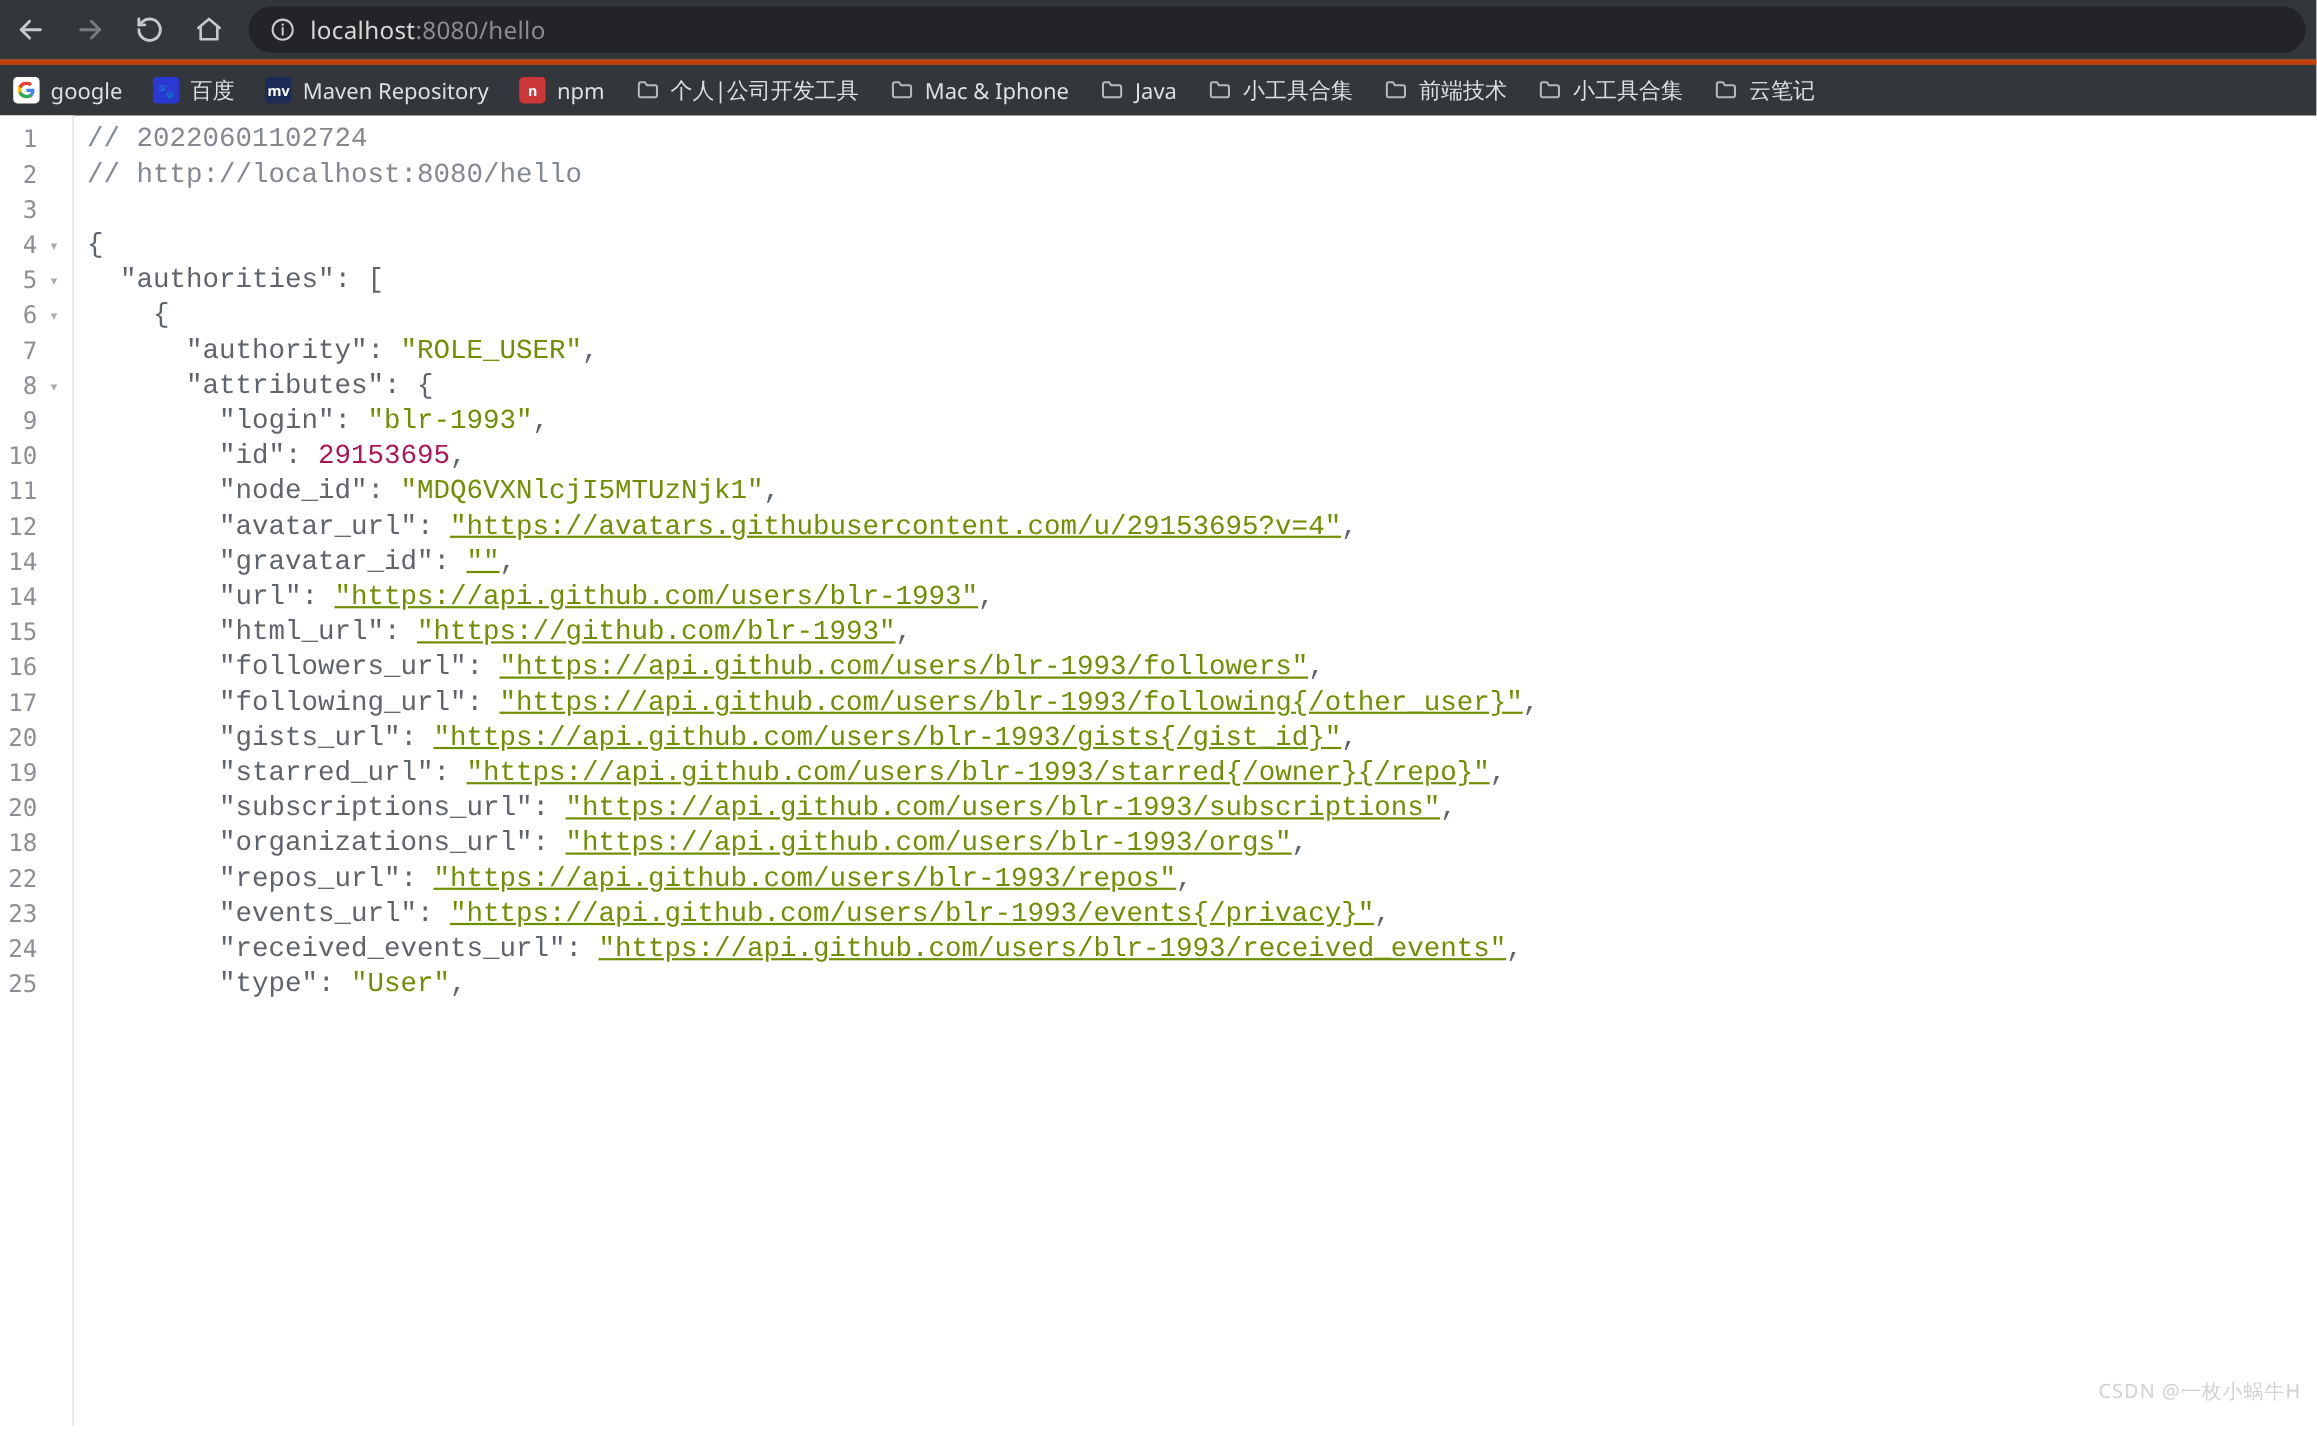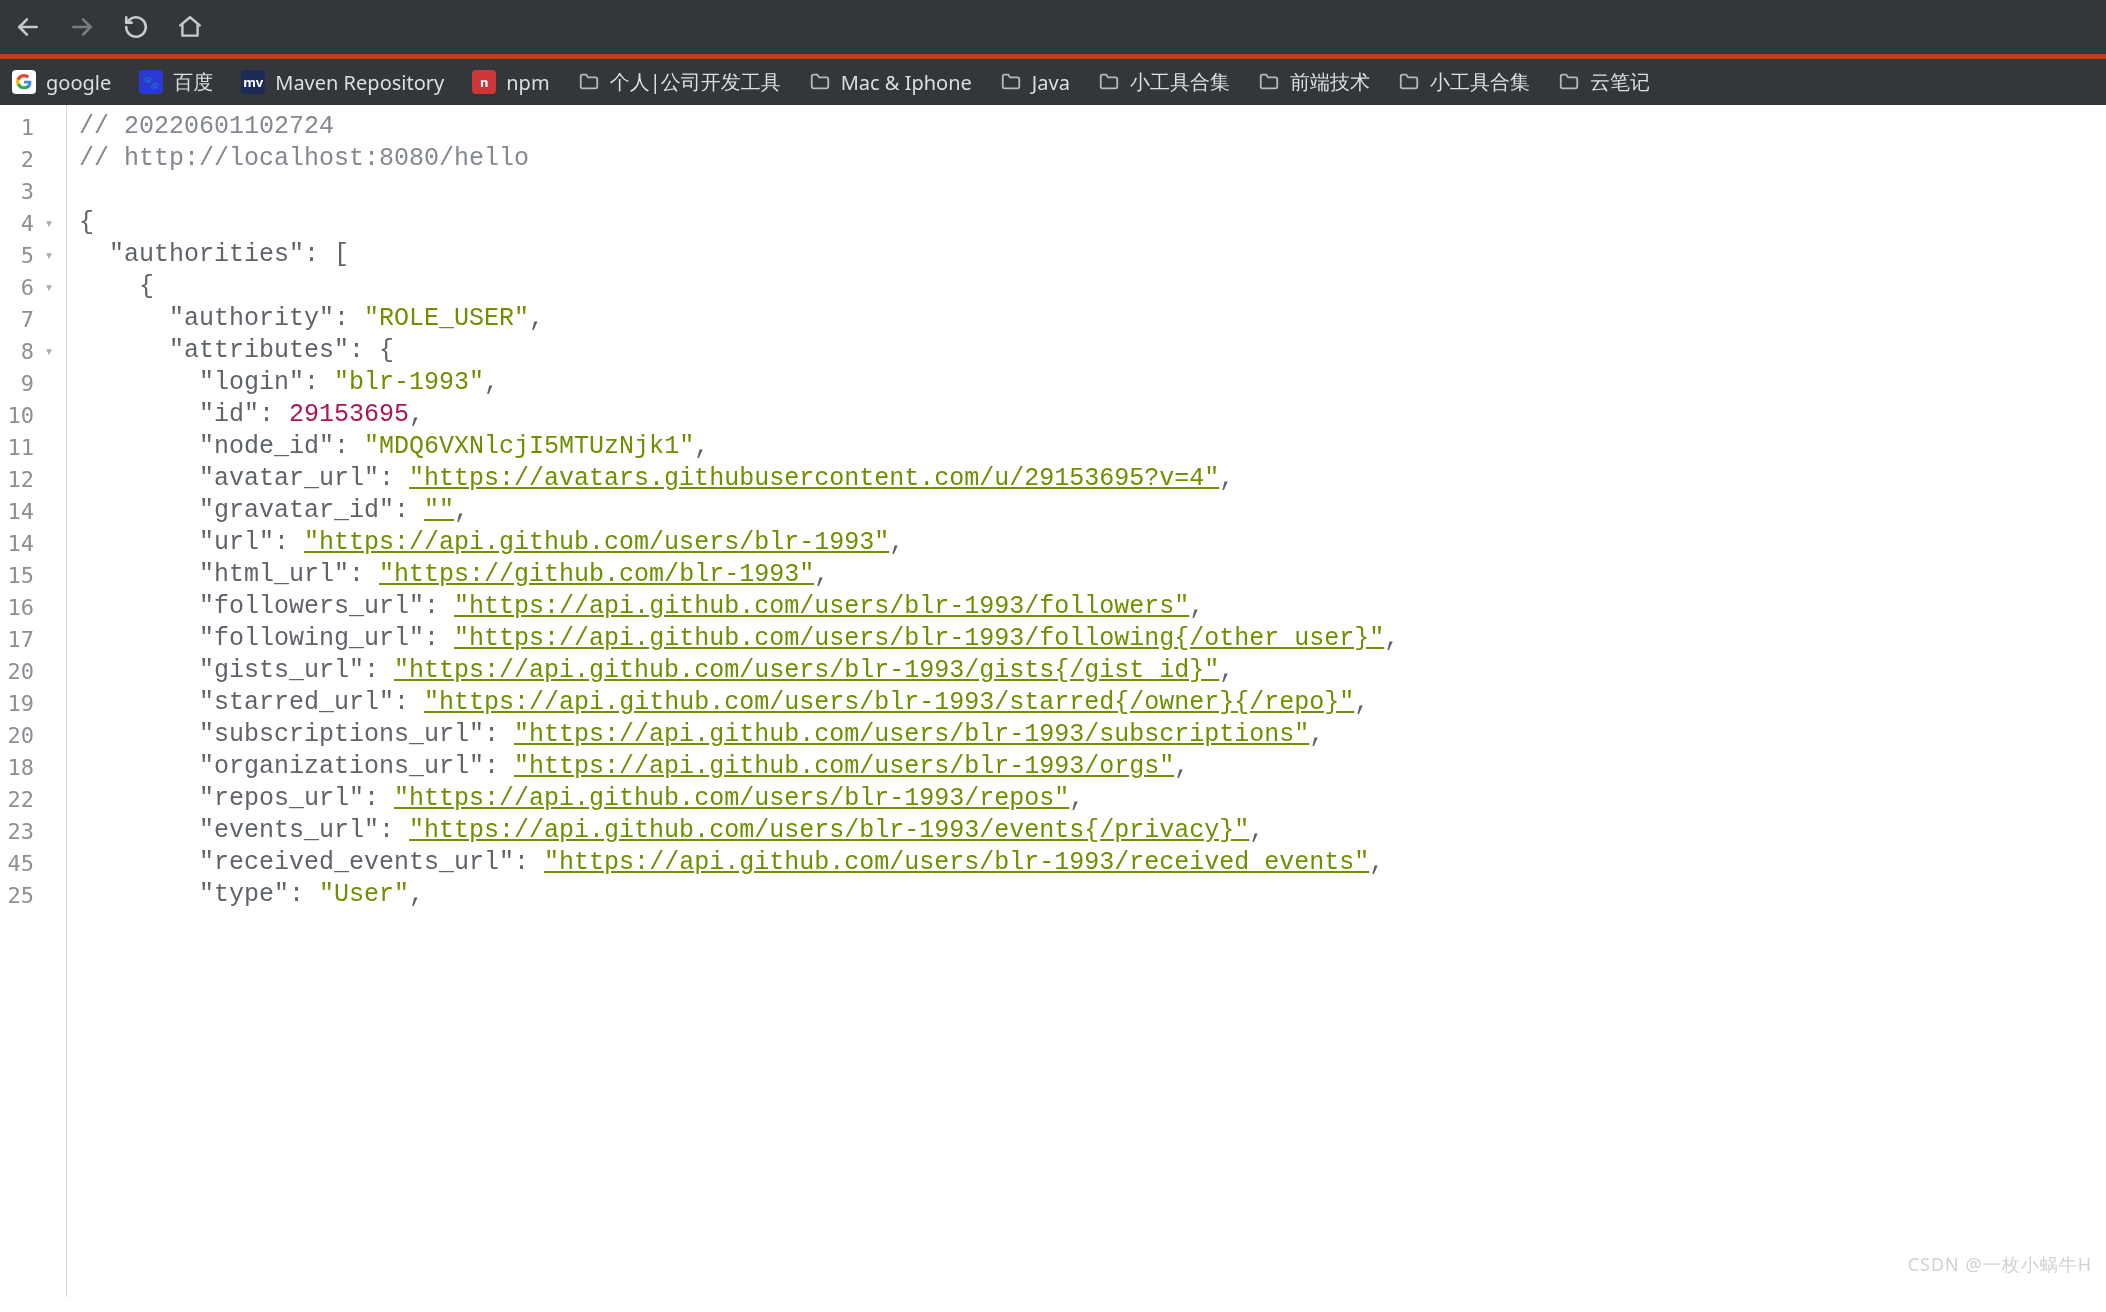--- a/index.html
+++ b/index.html
@@ -53,20 +53,30 @@
         <path d="M3 12a9 9 0 1 0 3-6.7L3 8"></path>
         <polyline points="3 3 3 8 8 8"></polyline>
       </svg>
   </div>
   <div class="nav-btn">
     <svg width="26" height="26" viewBox="0 0 24 24" fill="none" stroke="currentColor" stroke-width="2.2" stroke-linecap="round" stroke-linejoin="round">
         <path d="M3 10.5 12 3l9 7.5"></path>
         <path d="M5 10v10h14V10"></path>
       </svg>
   </div>
+  <div class="addr">
+    <span class="info-icon">
+      <svg width="22" height="22" viewBox="0 0 24 24" fill="none" stroke="currentColor" stroke-width="2" stroke-linecap="round">
+          <circle cx="12" cy="12" r="10"></circle>
+          <line x1="12" y1="10" x2="12" y2="17"></line>
+          <circle cx="12" cy="7" r="1.2" fill="currentColor" stroke="none"></circle>
+        </svg>
+    </span>
+    <span><span>localhost</span><span class="host-dim">:8080</span><span class="host-dim">/hello</span></span>
+  </div>
 </div>
 
 <div class="bookmarks">
   <div class="bm">
     <span class="fav g">
         <svg width="16" height="16" viewBox="0 0 24 24">
           <path fill="#4285F4" d="M23 12.2c0-.8-.1-1.5-.2-2.2H12v4.3h6.2c-.3 1.5-1.1 2.7-2.4 3.6v3h3.9C22 18.8 23 15.8 23 12.2z"></path>
           <path fill="#34A853" d="M12 23c3.2 0 5.9-1.1 7.9-2.9l-3.9-3c-1.1.7-2.4 1.2-4 1.2-3.1 0-5.7-2.1-6.6-4.9H1.3v3.1C3.3 20.4 7.3 23 12 23z"></path>
           <path fill="#FBBC05" d="M5.4 13.4c-.2-.7-.4-1.5-.4-2.4s.1-1.6.4-2.4V5.6H1.3C.5 7.3 0 9.1 0 11s.5 3.7 1.3 5.4l4.1-3z"></path>
           <path fill="#EA4335" d="M12 4.8c1.7 0 3.3.6 4.5 1.8l3.4-3.4C17.9 1.2 15.2 0 12 0 7.3 0 3.3 2.6 1.3 6.5l4.1 3.1C6.3 6.8 8.9 4.8 12 4.8z"></path>
@@ -232,21 +242,21 @@
       </div>
     <div class="grow">
         <span>22</span>
         <span class="fold"></span>
       </div>
     <div class="grow">
         <span>23</span>
         <span class="fold"></span>
       </div>
     <div class="grow">
-        <span>45</span>
+        <span>24</span>
         <span class="fold"></span>
       </div>
     <div class="grow">
         <span>25</span>
         <span class="fold"></span>
       </div>
   </div>
   <div class="code"><span class="c-com">// 20220601102724</span>
 <span class="c-com">// http://localhost:8080/hello</span>
 

